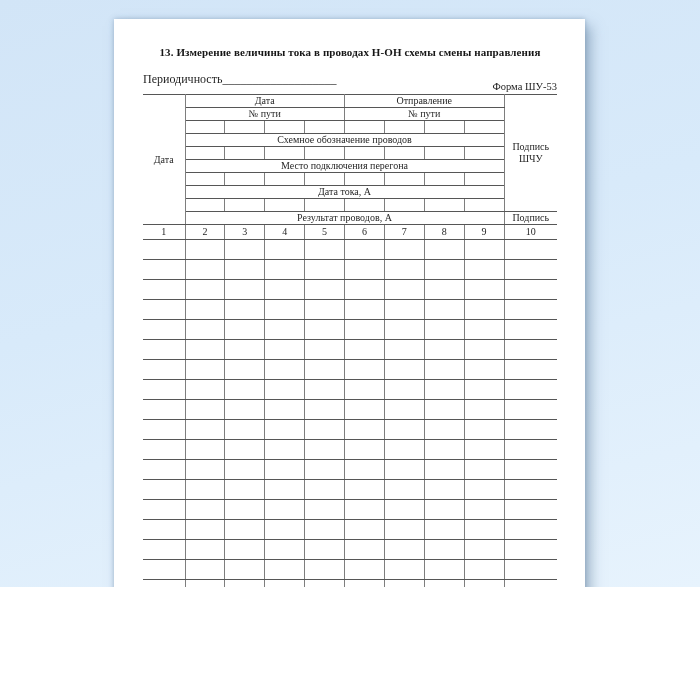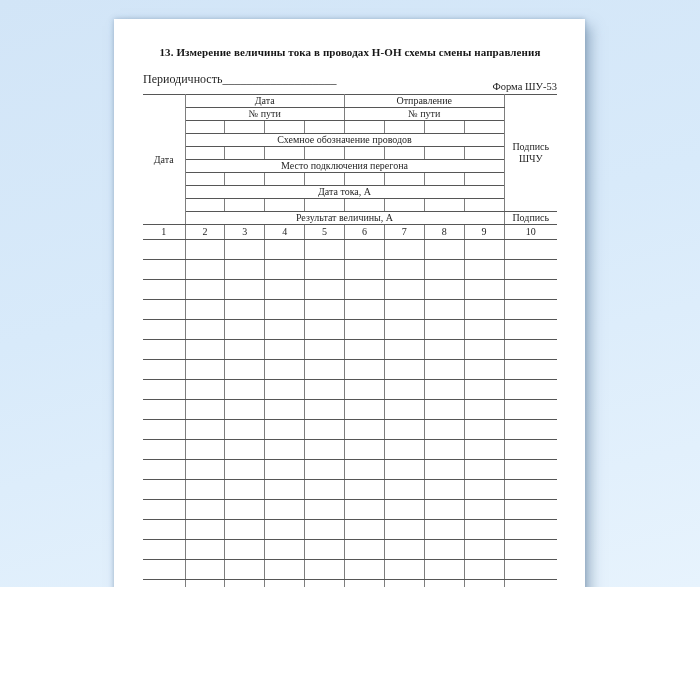--- a/index.html
+++ b/index.html
@@ -125,21 +125,21 @@
           <td></td>
             <td></td>
             <td></td>
             <td></td>
             <td></td>
             <td></td>
             <td></td>
             <td></td>
         </tr>
         <tr class="h">
-          <td colspan="8">Результат величины, А</td>
+          <td colspan="8">Результат проводов, А</td>
           <td>Подпись</td>
         </tr>
         <tr class="nums">
           <td>1</td>
           <td>2</td>
           <td>3</td>
           <td>4</td>
           <td>5</td>
           <td>6</td>
           <td>7</td>

